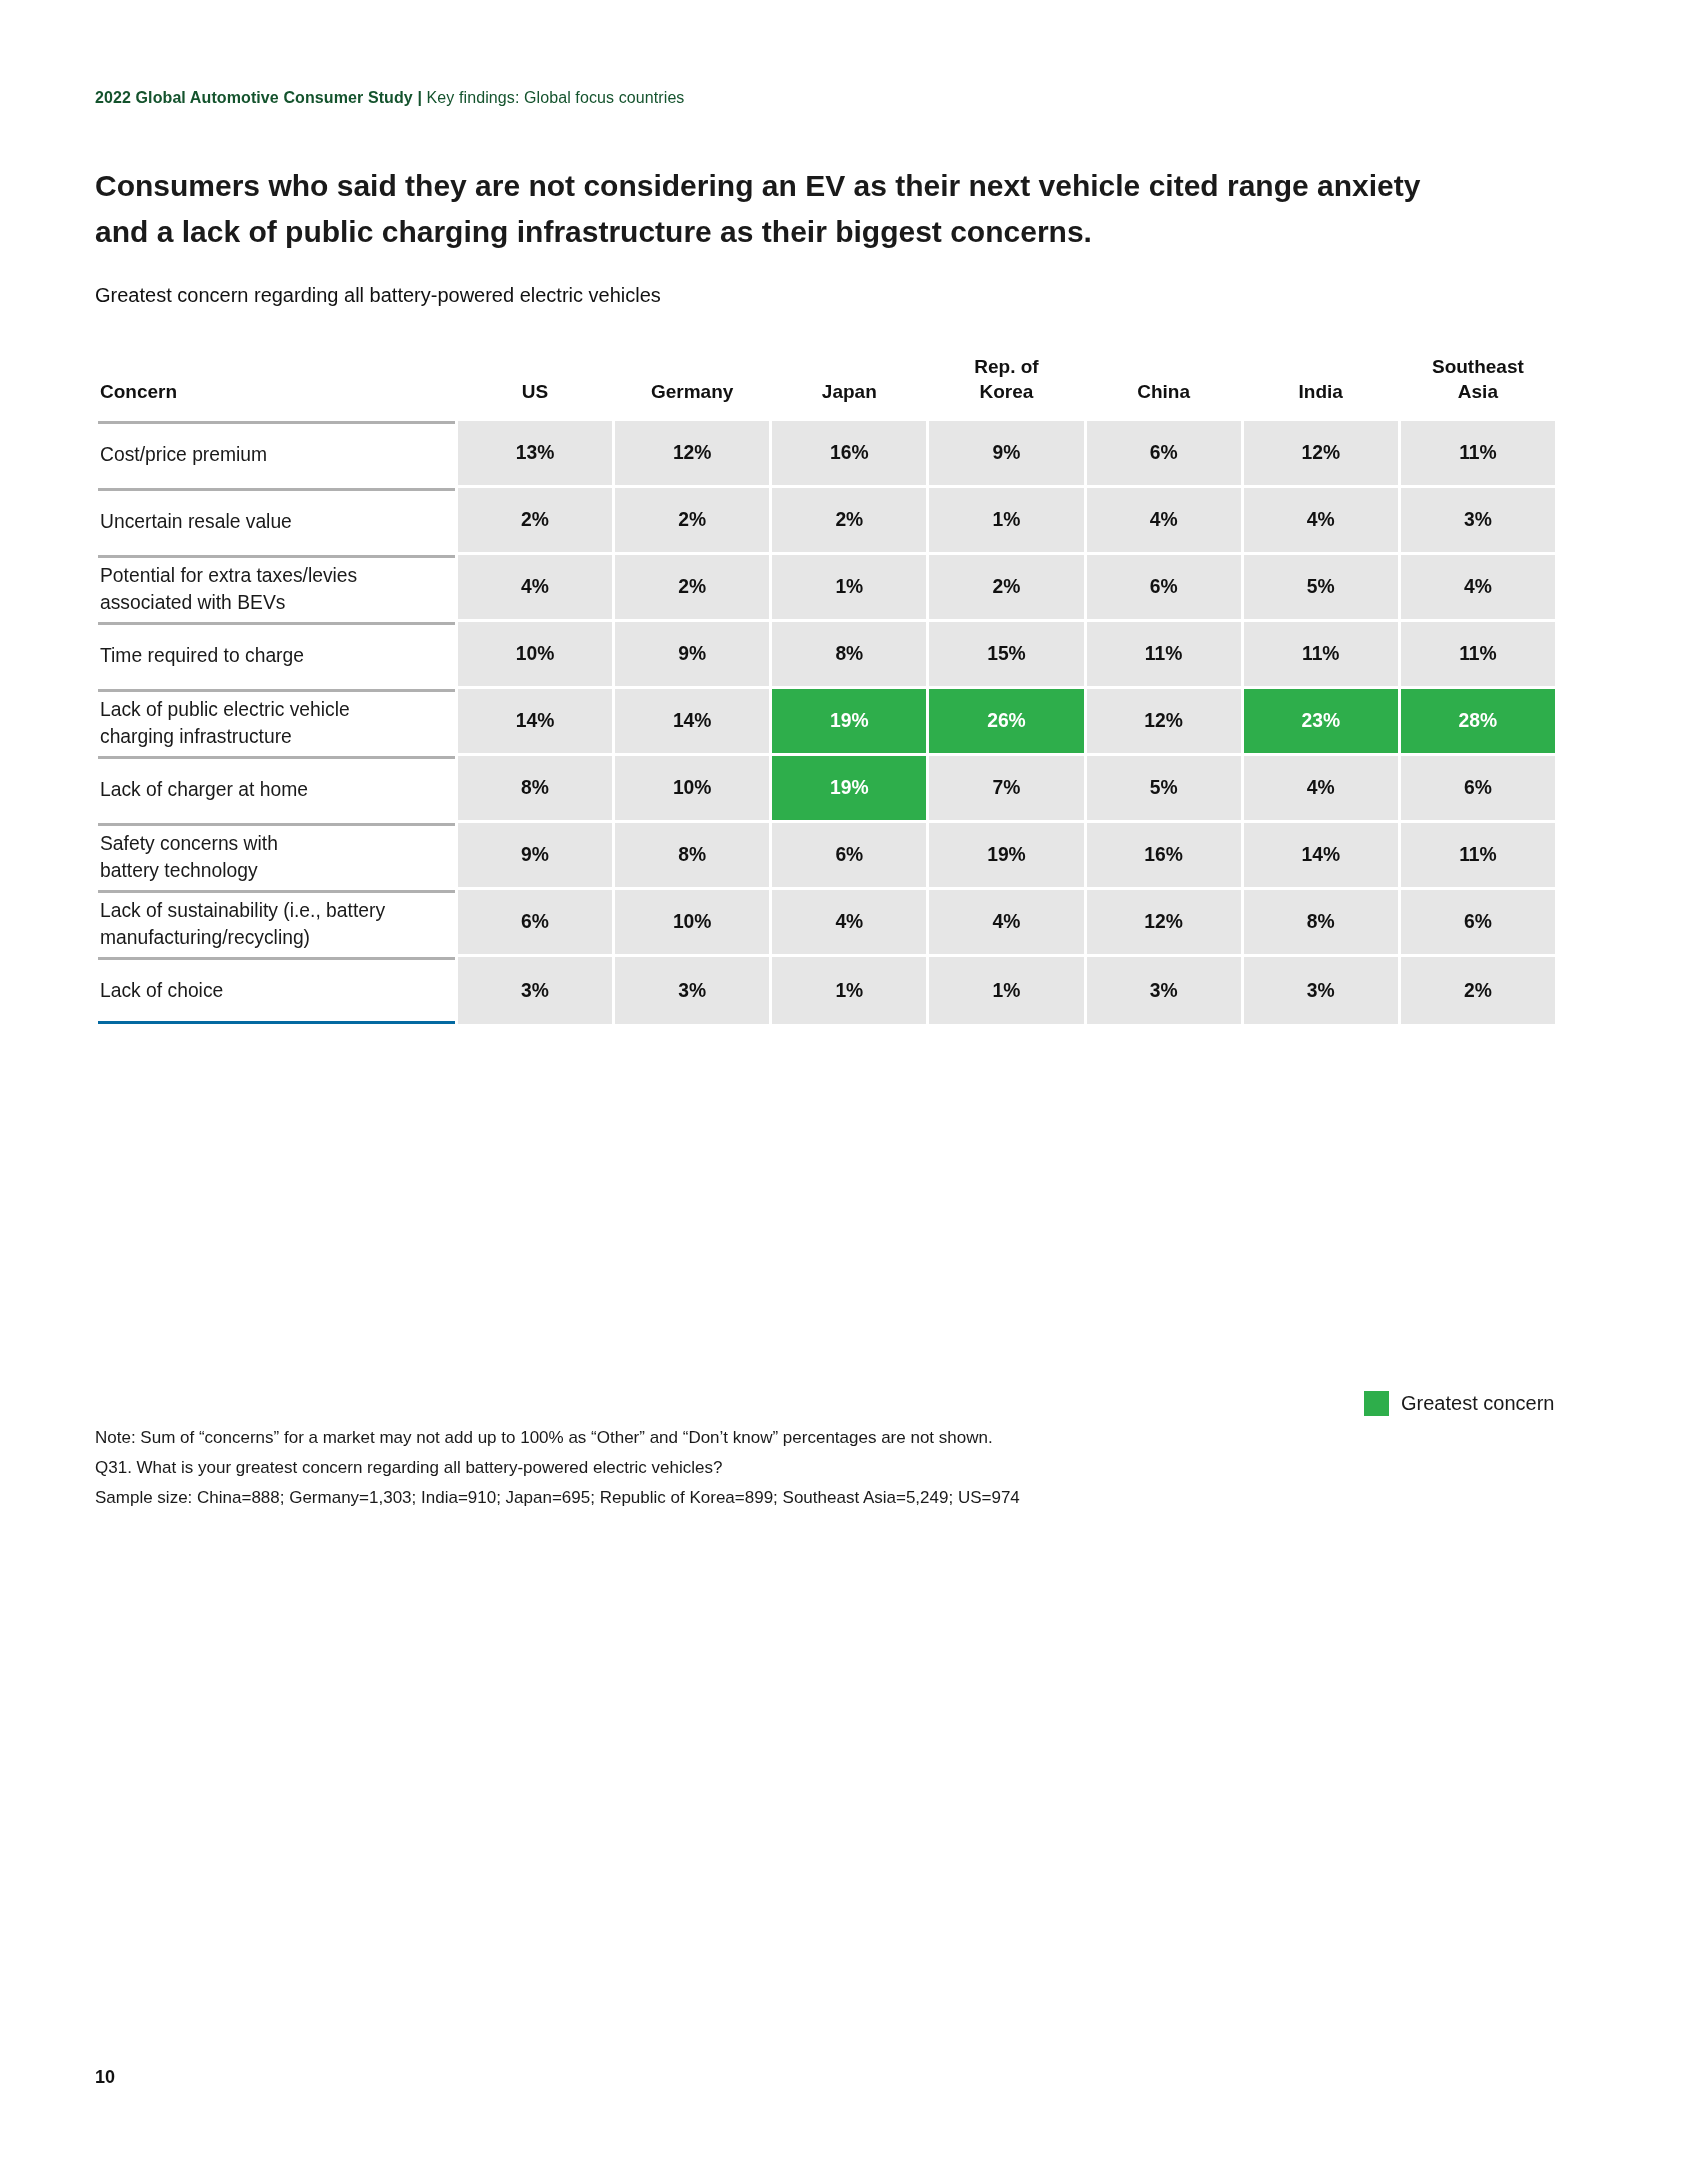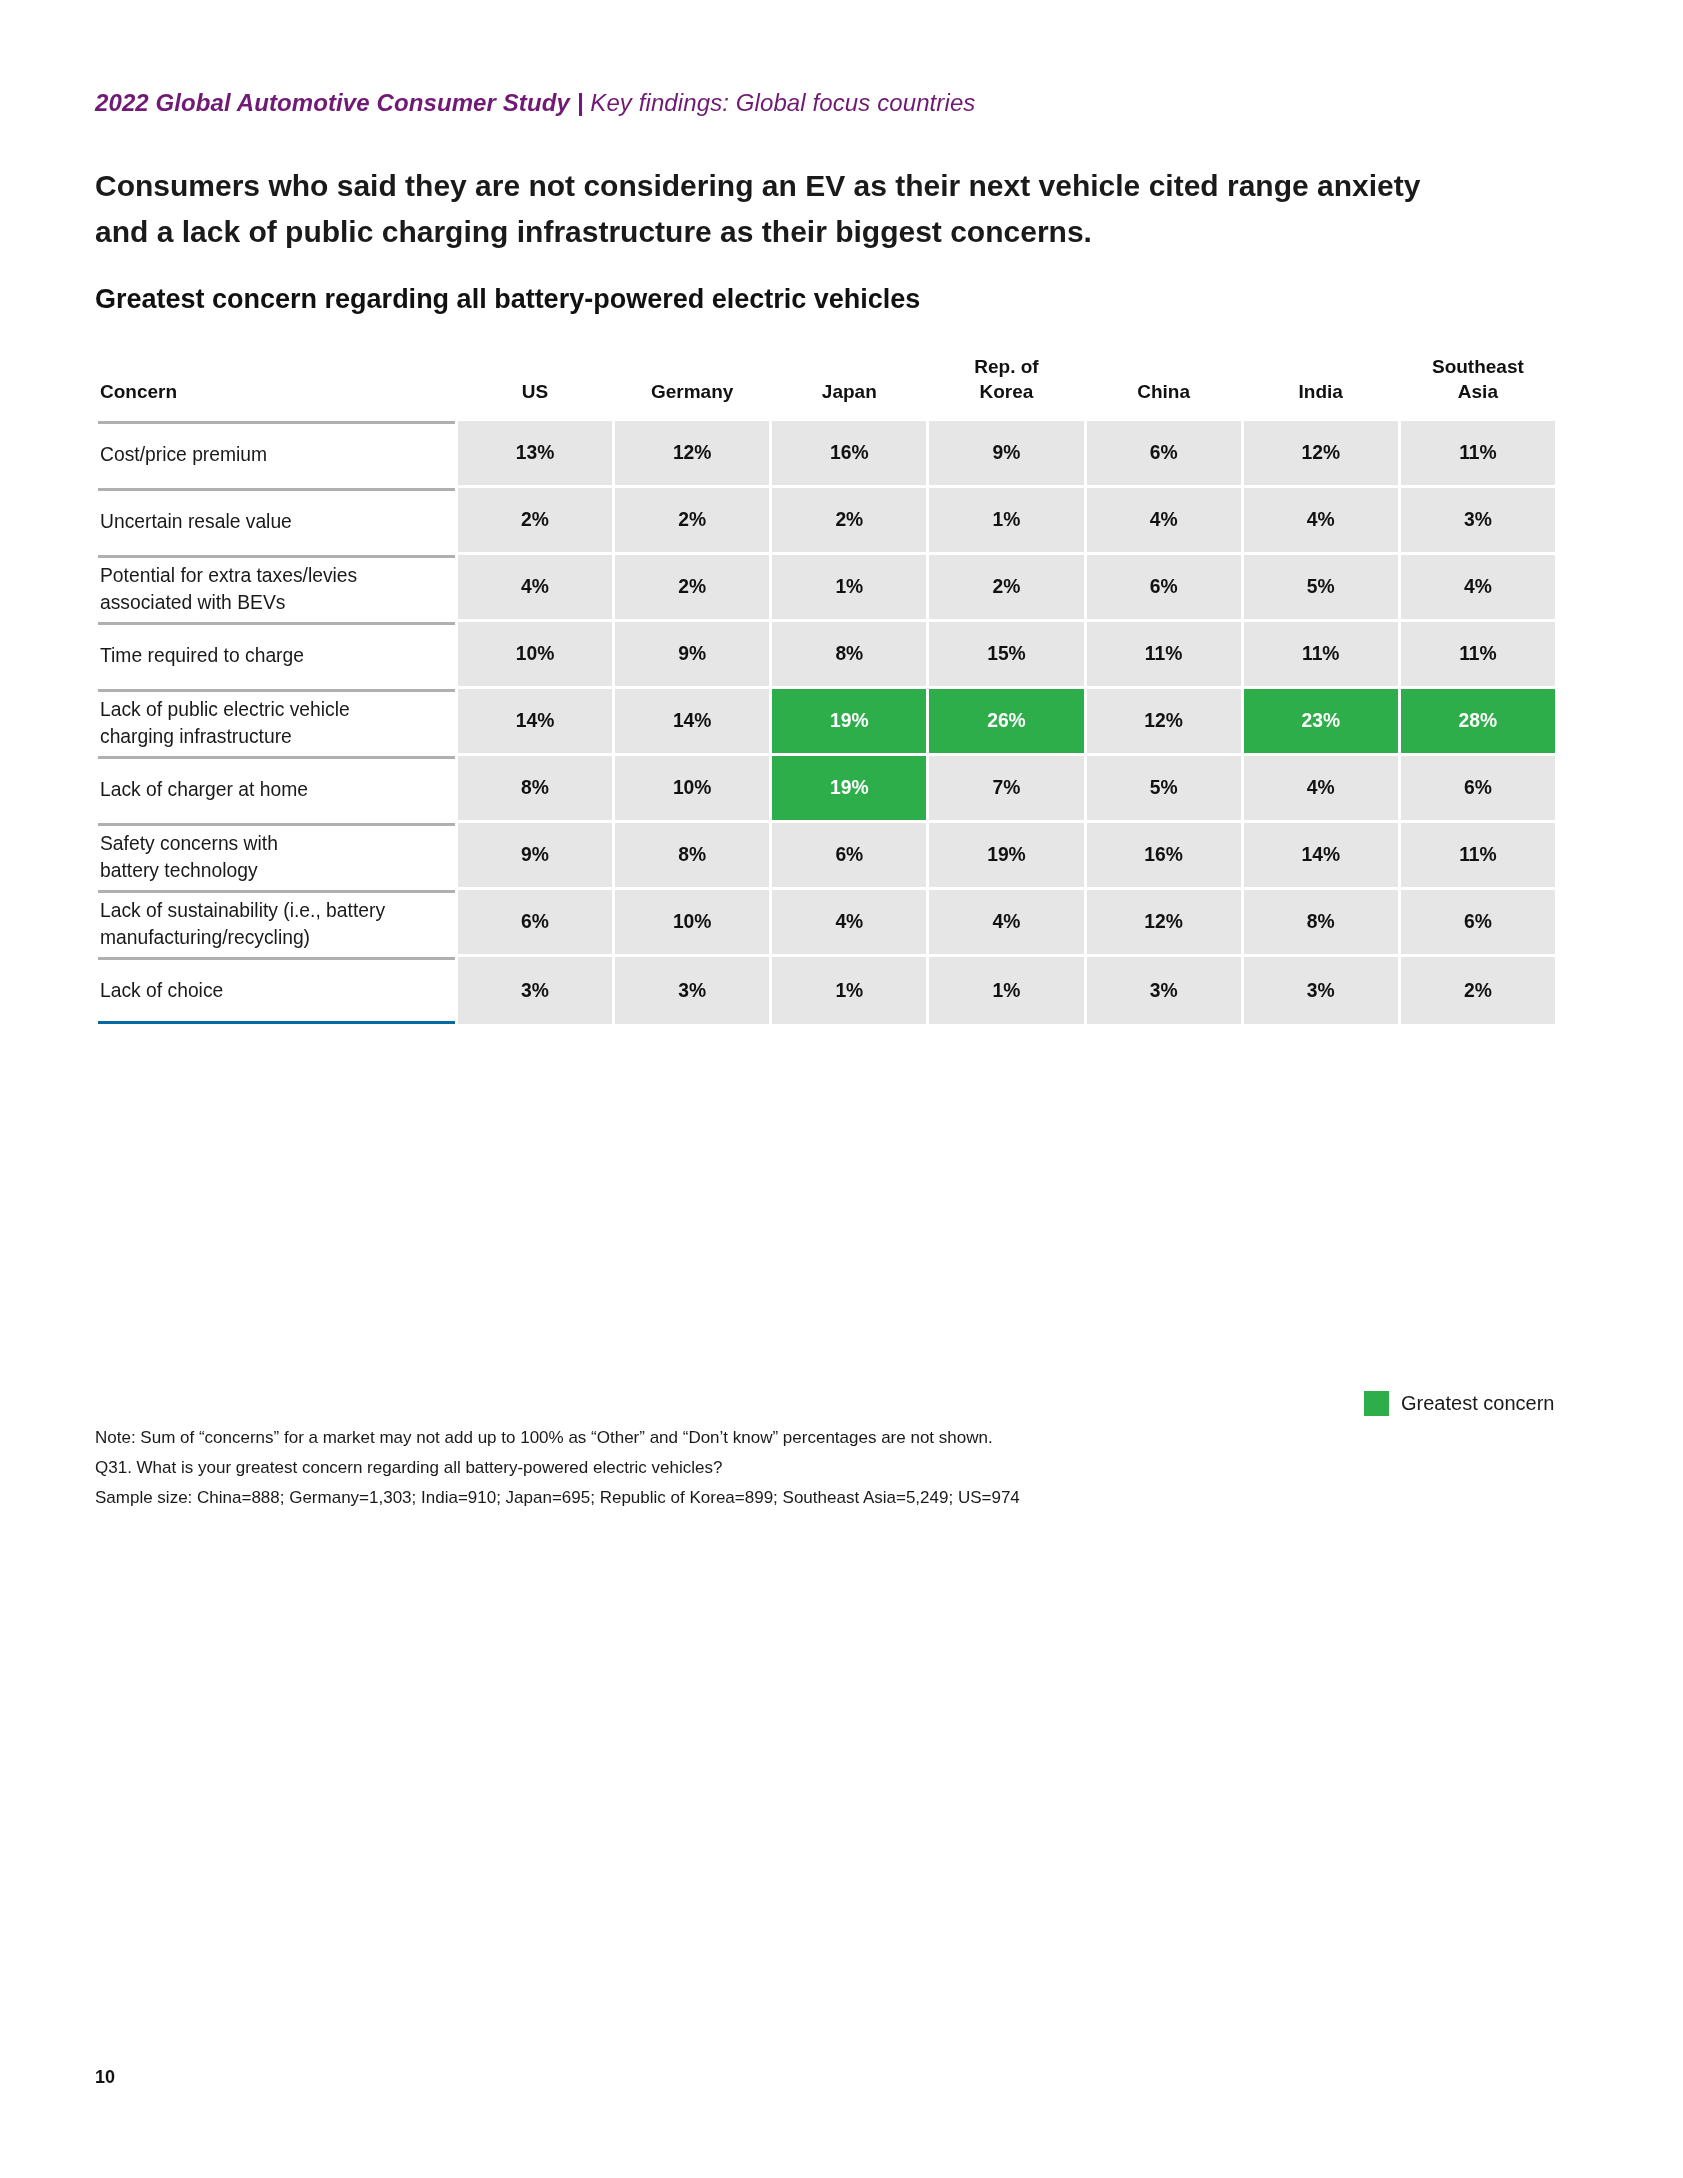--- a/index.html
+++ b/index.html
@@ -20,25 +20,24 @@
     position: absolute;
     inset: 0;
     padding: 0;
   }
 
   
   .doc-header {
     position: absolute;
     left: 95px;
     top: 89px;
-    font-size: 24px;
+    font-size: 16px;
     letter-spacing: 0.1px;
     white-space: nowrap;
-    color: #701a75;
-    font-style: italic;
+    color: #14532d;
   }
   .doc-header .strong {
     font-weight: bold;
   }
   .doc-header .sep {
     font-weight: bold;
   }
   .doc-header .light {
     font-weight: normal;
   }
@@ -54,22 +53,22 @@
     font-weight: bold;
     color: #1a1a1a;
     letter-spacing: 0px;
   }
 
   
   .chart-title {
     position: absolute;
     left: 95px;
     top: 284px;
-    font-size: 27px;
-    font-weight: bold;
+    font-size: 20px;
+    font-weight: normal;
     color: #111111;
     letter-spacing: 0px;
     text-align: center;
   }
 
   
   .table-wrap {
     position: absolute;
     left: 95px;
     top: 351px;

